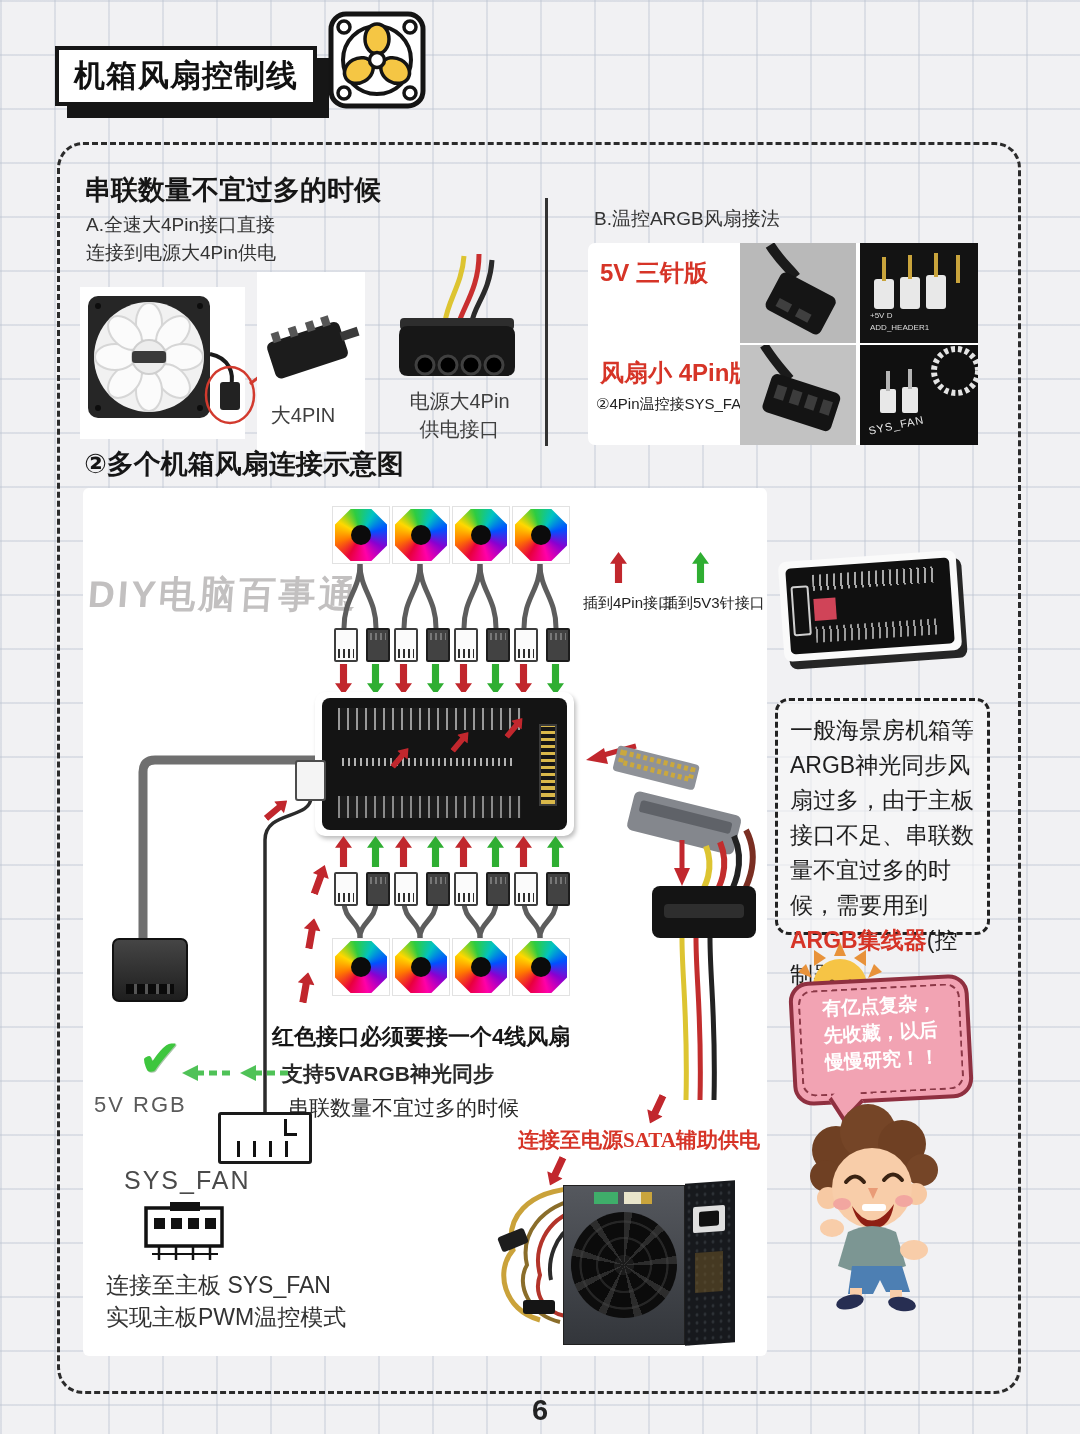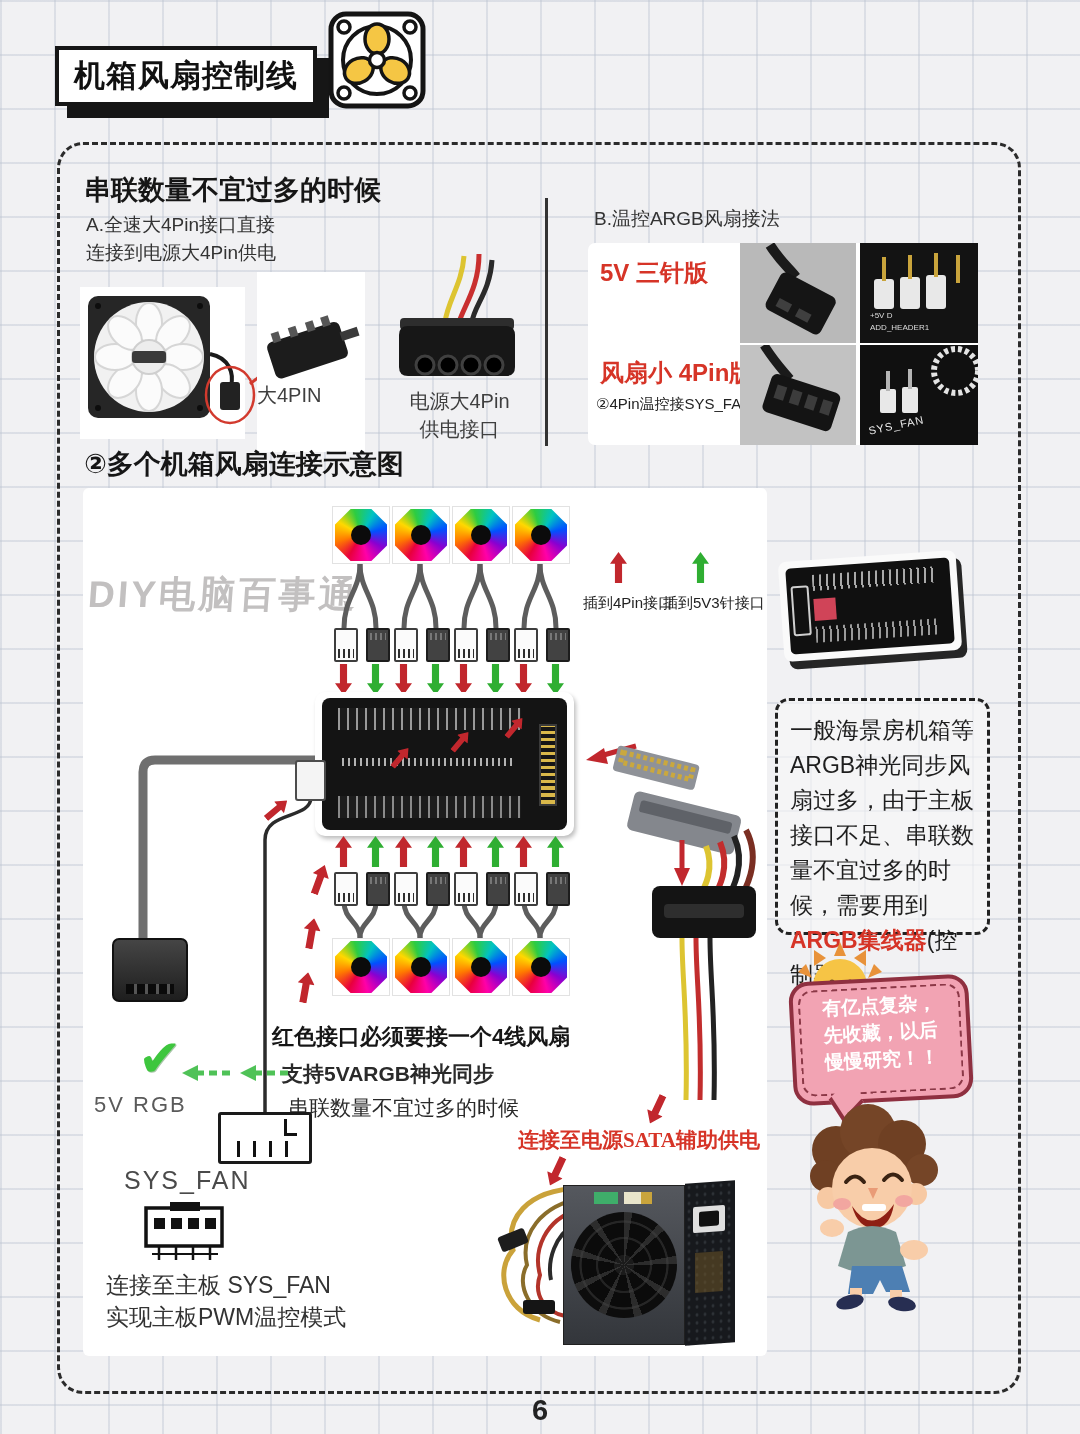--- a/index.html
+++ b/index.html
@@ -143,21 +143,21 @@
   <svg class="abs" style="left:259px;top:288px;" width="104" height="110" viewBox="0 0 104 110">
     <g transform="rotate(-18 52 60)">
       <rect x="10" y="42" width="76" height="38" rx="6" fill="#1c1c1c"></rect>
       <rect x="18" y="34" width="8" height="10" fill="#565656"></rect>
       <rect x="36" y="34" width="8" height="10" fill="#565656"></rect>
       <rect x="54" y="34" width="8" height="10" fill="#565656"></rect>
       <rect x="70" y="34" width="8" height="10" fill="#565656"></rect>
       <rect x="84" y="54" width="18" height="9" fill="#3a3a3a"></rect>
     </g>
   </svg>
-  <div class="abs lbl" style="left:257px;top:382px;width:92px;text-align:left;font-size:20px;">大4PIN</div>
+  <div class="abs lbl" style="left:257px;top:402px;width:92px;text-align:center;font-size:20px;">大4PIN</div>
 
   <svg class="abs" style="left:392px;top:254px;" width="135" height="150" viewBox="0 0 135 150">
     <path d="M72,2 C70,30 56,46 53,68" fill="none" stroke="#ddc431" stroke-width="5"></path>
     <path d="M87,0 C87,32 73,50 67,68" fill="none" stroke="#c92f2f" stroke-width="5"></path>
     <path d="M100,6 C98,38 82,52 80,68" fill="none" stroke="#2a2a2a" stroke-width="5"></path>
     <rect x="8" y="64" width="114" height="12" rx="4" fill="#2d2d2d"></rect>
     <path d="M16,72 h98 q9,0 9,9 v32 q0,9 -9,9 h-98 q-9,0 -9,-9 v-32 q0,-9 9,-9 z" fill="#171717"></path>
     <circle cx="33" cy="111" r="9" fill="#000" stroke="#404040" stroke-width="3"></circle>
     <circle cx="56" cy="111" r="9" fill="#000" stroke="#404040" stroke-width="3"></circle>
     <circle cx="79" cy="111" r="9" fill="#000" stroke="#404040" stroke-width="3"></circle>

